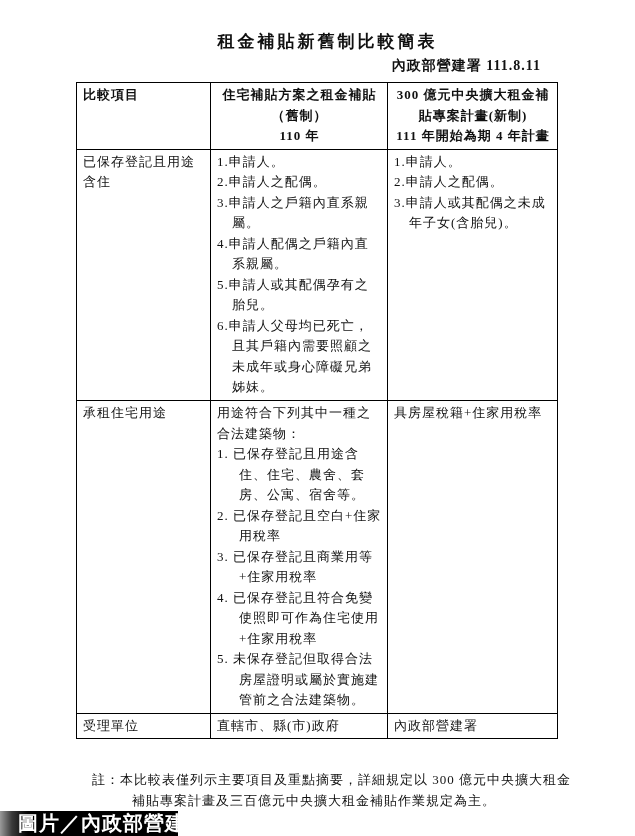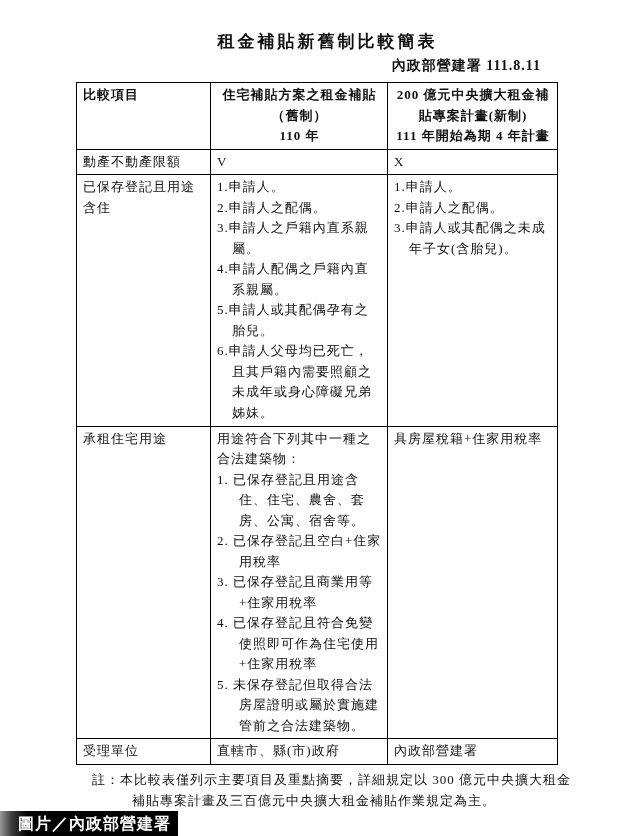--- a/index.html
+++ b/index.html
@@ -47,21 +47,21 @@
     position:absolute;top:770px;left:79px;width:483px;
     font-size:13px;letter-spacing:1px;line-height:1.6;
     padding-left:40px;text-indent:-40px;box-sizing:border-box;margin-left:13px;
   }
   .caption-bar{
     position:absolute;left:0;top:811px;
     width:178px;height:25px;
     background:linear-gradient(90deg,#9a9a9a 0px,#3a3a3a 12px,#000000 28px);
     color:#ffffff;
     font-family:"Liberation Sans","DejaVu Sans",sans-serif;
-    font-weight:bold;font-size:16px;line-height:25px;
+    font-weight:bold;font-size:20px;line-height:25px;
     padding-left:18px;letter-spacing:1px;
     box-sizing:border-box;white-space:nowrap;
   }
 </style>
 </head>
 <body>
 
 <div class="page">
 
   <div class="title">租金補貼新舊制比較簡表</div>
@@ -78,32 +78,27 @@
         <tr class="h-header">
       <td>
         <span class="hdr">比較項目</span>
       </td>
       <td class="ctr">
         <div class="hdr">住宅補貼方案之租金補貼</div>
         <div class="hdr">（舊制）</div>
         <div class="hdr">110 年</div>
       </td>
       <td class="ctr">
-        <div class="hdr">200 億元中央擴大租金補</div>
+        <div class="hdr">300 億元中央擴大租金補</div>
         <div class="hdr">貼專案計畫(新制)</div>
         <div class="hdr">111 年開始為期 4 年計畫</div>
       </td>
     </tr>
 
 
-    <tr class="h-r2">
-      <td>動產不動產限額</td>
-      <td>V</td>
-      <td>X</td>
-    </tr>
 
     <tr class="h-r3">
       <td>已保存登記且用途含住</td>
       <td>
         <div class="item">1.申請人。</div>
         <div class="item">2.申請人之配偶。</div>
         <div class="item">3.申請人之戶籍內直系親屬。</div>
         <div class="item">4.申請人配偶之戶籍內直系親屬。</div>
         <div class="item">5.申請人或其配偶孕有之胎兒。</div>
         <div class="item">6.申請人父母均已死亡，且其戶籍內需要照顧之未成年或身心障礙兄弟姊妹。</div>

